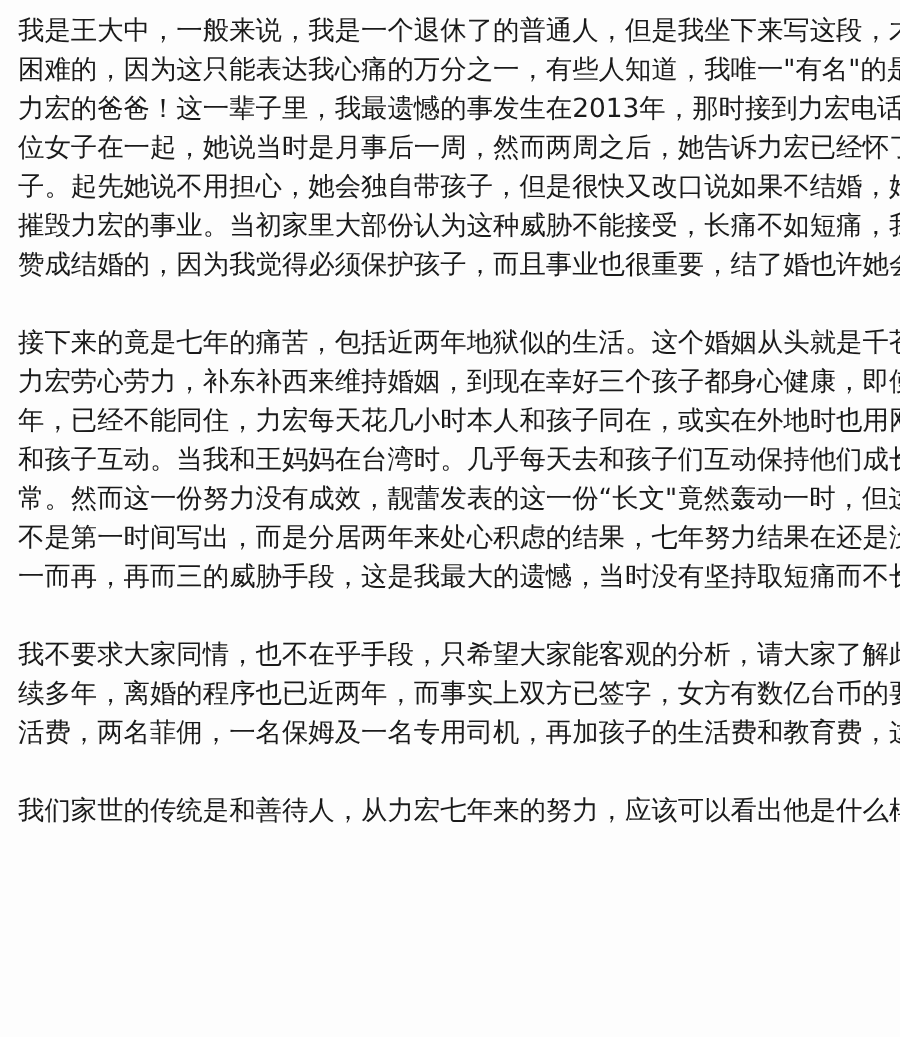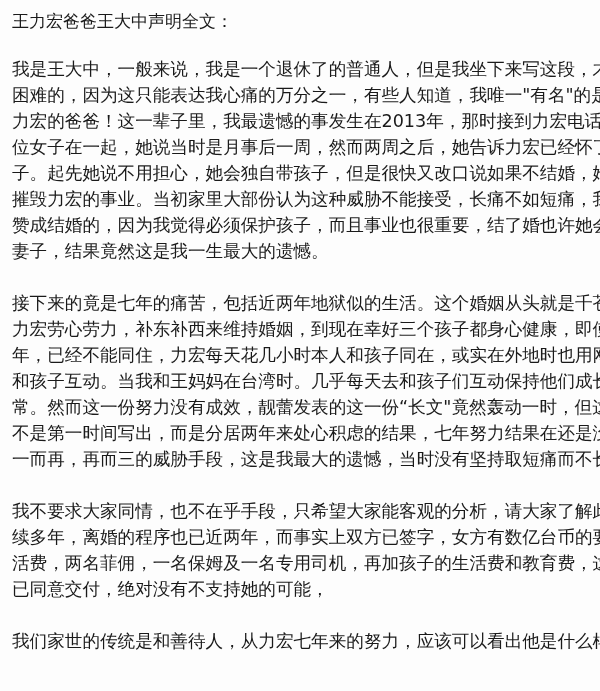--- a/index.html
+++ b/index.html
@@ -17,47 +17,44 @@
   .para { margin: 0 0 26px 0; }
   .line {
     font-size: 17.6px; line-height: 26px; height: 26px;
     white-space: nowrap; letter-spacing: 0px;
   }
 </style>
 </head>
 <body>
 
 <div class="doc">
-  <div class="title">王力宏爸爸王大中声明全文：</div>
 
   <div class="para">
     <div class="line">我是王大中，一般来说，我是一个退休了的普通人，但是我坐下来写这段，才是真正</div>
     <div class="line">困难的，因为这只能表达我心痛的万分之一，有些人知道，我唯一"有名"的是我是王</div>
     <div class="line">力宏的爸爸！这一辈子里，我最遗憾的事发生在2013年，那时接到力宏电话，他和一</div>
     <div class="line">位女子在一起，她说当时是月事后一周，然而两周之后，她告诉力宏已经怀了他的孩</div>
     <div class="line">子。起先她说不用担心，她会独自带孩子，但是很快又改口说如果不结婚，她会爆料</div>
     <div class="line">摧毁力宏的事业。当初家里大部份认为这种威胁不能接受，长痛不如短痛，我是唯一</div>
     <div class="line">赞成结婚的，因为我觉得必须保护孩子，而且事业也很重要，结了婚也许她会是个好</div>
-    <div class="line">妻子，结果竟然这是我一生最大的遗憾。</div>
   </div>
 
   <div class="para">
     <div class="line">接下来的竟是七年的痛苦，包括近两年地狱似的生活。这个婚姻从头就是千苍百孔，</div>
     <div class="line">力宏劳心劳力，补东补西来维持婚姻，到现在幸好三个孩子都身心健康，即使最后两</div>
     <div class="line">年，已经不能同住，力宏每天花几小时本人和孩子同在，或实在外地时也用网上联系</div>
     <div class="line">和孩子互动。当我和王妈妈在台湾时。几乎每天去和孩子们互动保持他们成长的正</div>
     <div class="line">常。然而这一份努力没有成效，靓蕾发表的这一份“长文"竟然轰动一时，但这“长文"</div>
     <div class="line">不是第一时间写出，而是分居两年来处心积虑的结果，七年努力结果在还是没有脱离</div>
     <div class="line">一而再，再而三的威胁手段，这是我最大的遗憾，当时没有坚持取短痛而不长痛。</div>
   </div>
 
   <div class="para">
     <div class="line">我不要求大家同情，也不在乎手段，只希望大家能客观的分析，请大家了解此事已延</div>
     <div class="line">续多年，离婚的程序也已近两年，而事实上双方已签字，女方有数亿台币的要求，生</div>
     <div class="line">活费，两名菲佣，一名保姆及一名专用司机，再加孩子的生活费和教育费，这一期都</div>
-    <div class="line">已同意交付，绝对没有不支持她的可能，</div>
   </div>
 
   <div class="para">
     <div class="line">我们家世的传统是和善待人，从力宏七年来的努力，应该可以看出他是什么样的人，</div>
   </div>
 
 </div>
 
 </body></html>

